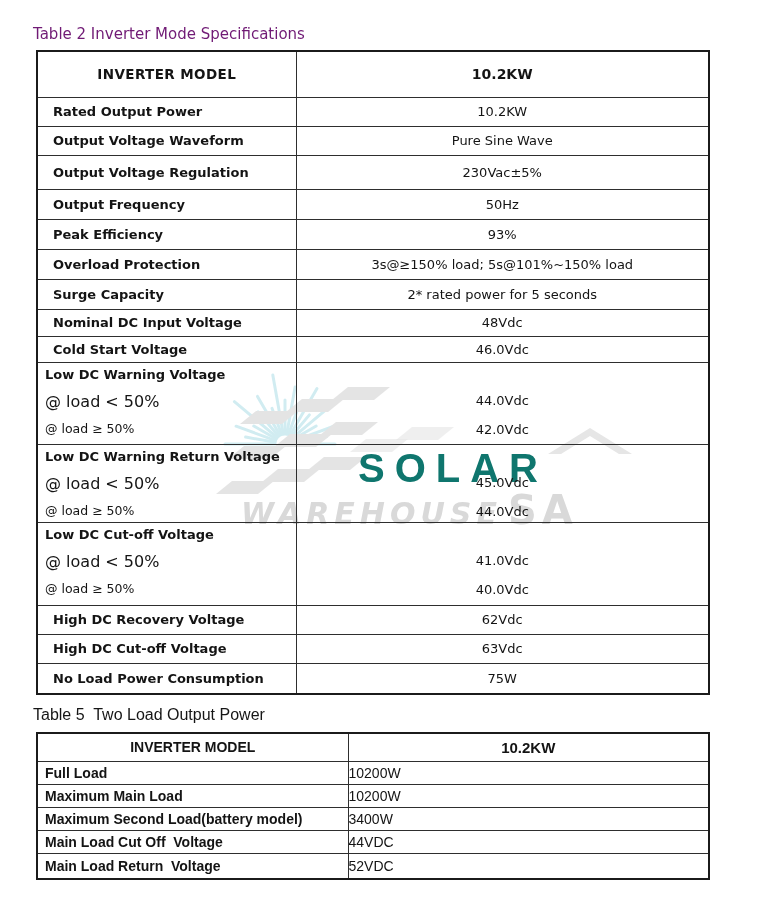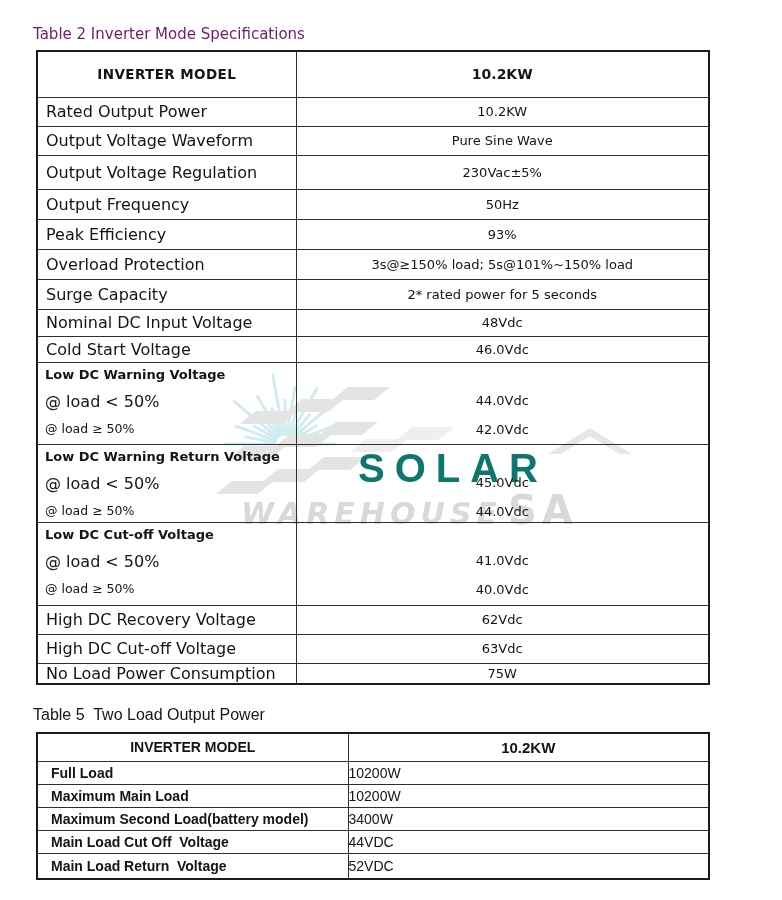--- a/index.html
+++ b/index.html
@@ -37,40 +37,40 @@
   }
 
   
   table.t2 {
     position:absolute; left:36px; top:50px; z-index:2;
     width:672px; table-layout:fixed; border-collapse:collapse;
     border:2px solid #1b1b1b; background:transparent;
     font-family:"DejaVu Sans", sans-serif;
   }
   table.t2 td { border:1px solid #2e2e2e; overflow:hidden; }
-  .t2 .lbl { font-weight:normal; font-size:16px; padding-left:8px; white-space:pre; }
+  .t2 .lbl { font-weight:bold; font-size:13px; padding-left:15px; white-space:pre; }
   .t2 .val { text-align:center; font-size:13px; }
   .t2 .hdr1 { font-weight:bold; font-size:13.5px; text-align:center; letter-spacing:0.4px; }
   .t2 .hdr2 { font-weight:bold; font-size:14px; text-align:center; }
   .t2 td.m { position:relative; vertical-align:top;margin-left:17px; }
   .m-h  { position:absolute; left:7px; top:4px;  font-weight:bold; font-size:13px; white-space:pre; }
   .m-s1 { position:absolute; left:7px; top:29px; font-size:16px; white-space:pre; }
   .m-s2 { position:absolute; left:7px; top:58px; font-size:12.5px; white-space:pre; }
   .m-v1 { position:absolute; left:0; width:100%; top:30px; text-align:center; font-size:13px; }
   .m-v2 { position:absolute; left:0; width:100%; top:59px; text-align:center; font-size:13px; }
 
   
   table.t3 {
     position:absolute; left:36px; top:732px; z-index:2;
     width:672px; table-layout:fixed; border-collapse:collapse;
     border:2px solid #1b1b1b; background:transparent;
     font-family:"Liberation Sans", sans-serif;
   }
   table.t3 td { border:1px solid #2e2e2e; overflow:hidden; }
-  .t3 .lbl { font-weight:bold; font-size:14px; padding-left:13px; white-space:pre; }
+  .t3 .lbl { font-weight:bold; font-size:14px; padding-left:7px; white-space:pre; }
   .t3 .val { font-size:14px; }
   .t3 .hdr1 { font-weight:bold; font-size:14px; text-align:center; }
   .t3 .hdr2 { font-weight:bold; font-size:15px; text-align:center; }
 </style>
 </head>
 <body>
 
 <div class="doc">
 
   <div class="wm">
@@ -200,21 +200,21 @@
       </td>
     </tr>
     <tr style="height:29px">
       <td class="lbl">High DC Recovery Voltage</td>
       <td class="val">62Vdc</td>
     </tr>
     <tr style="height:29px">
       <td class="lbl">High DC Cut-off Voltage</td>
       <td class="val">63Vdc</td>
     </tr>
-    <tr style="height:20px">
+    <tr style="height:31px">
       <td class="lbl">No Load Power Consumption</td>
       <td class="val">75W</td>
     </tr>
   </tbody>
     </table>
 
   <div class="title3">Table 5  Two Load Output Power</div>
 
   <table class="t3">
     <colgroup>

